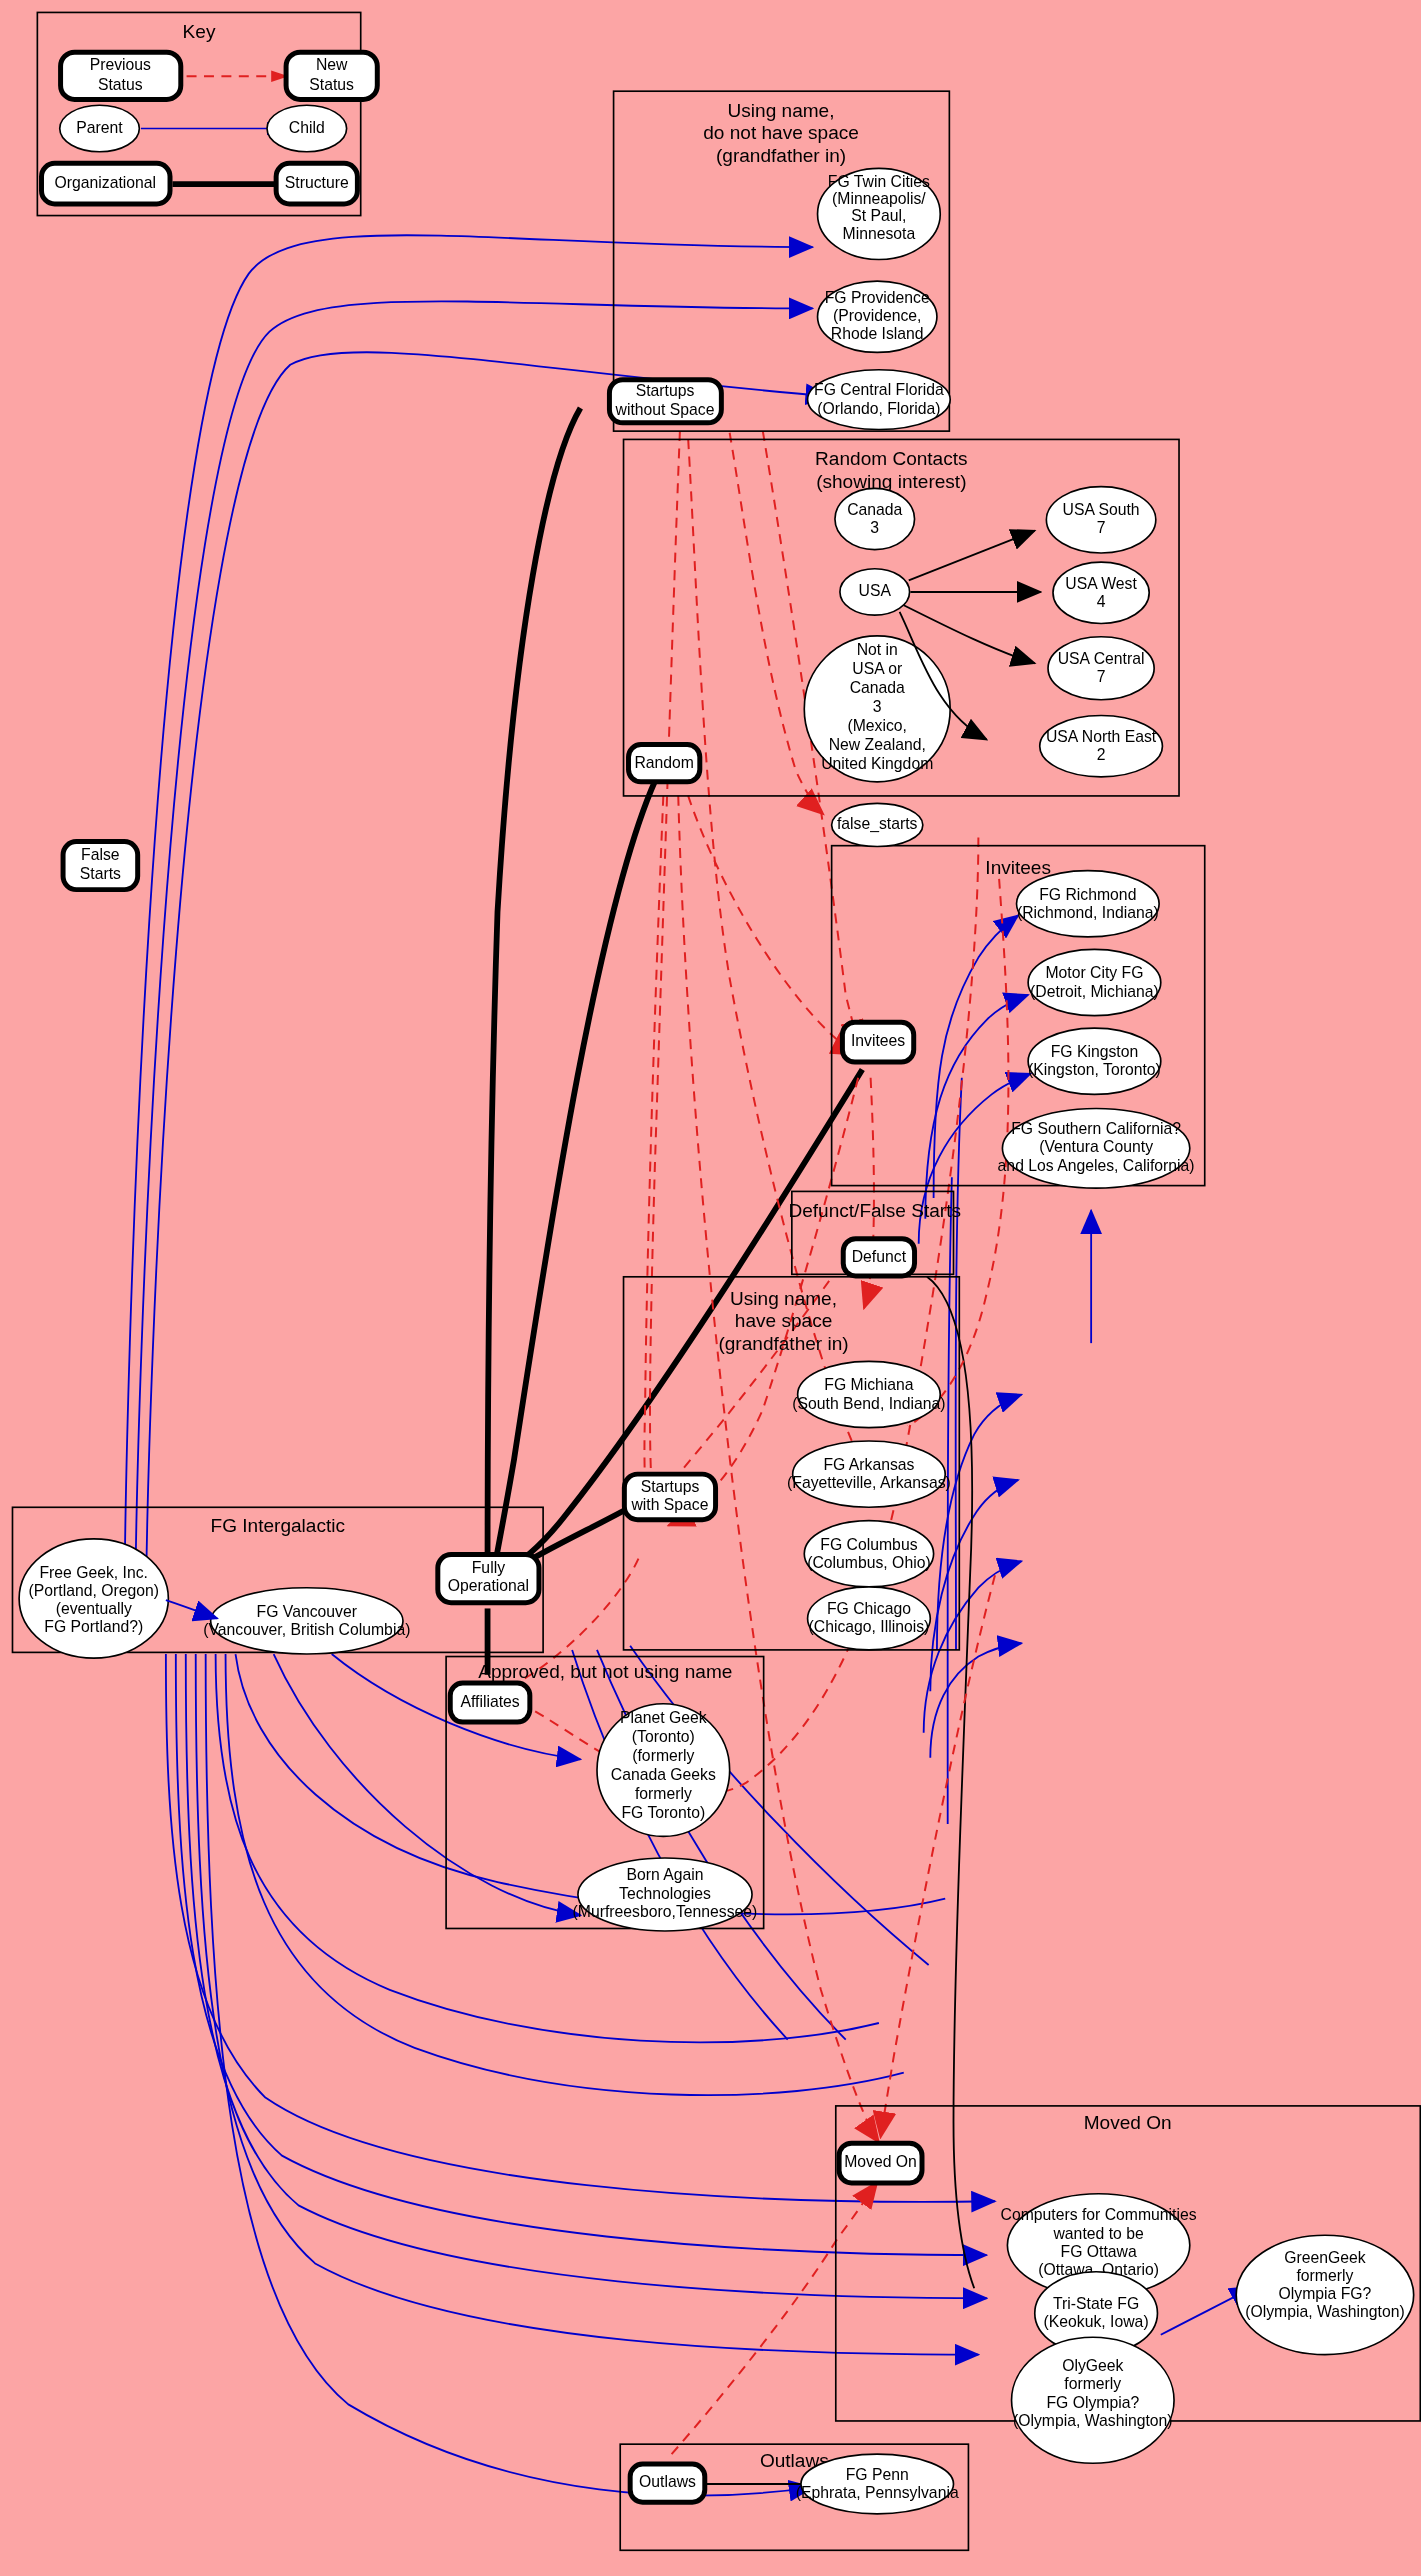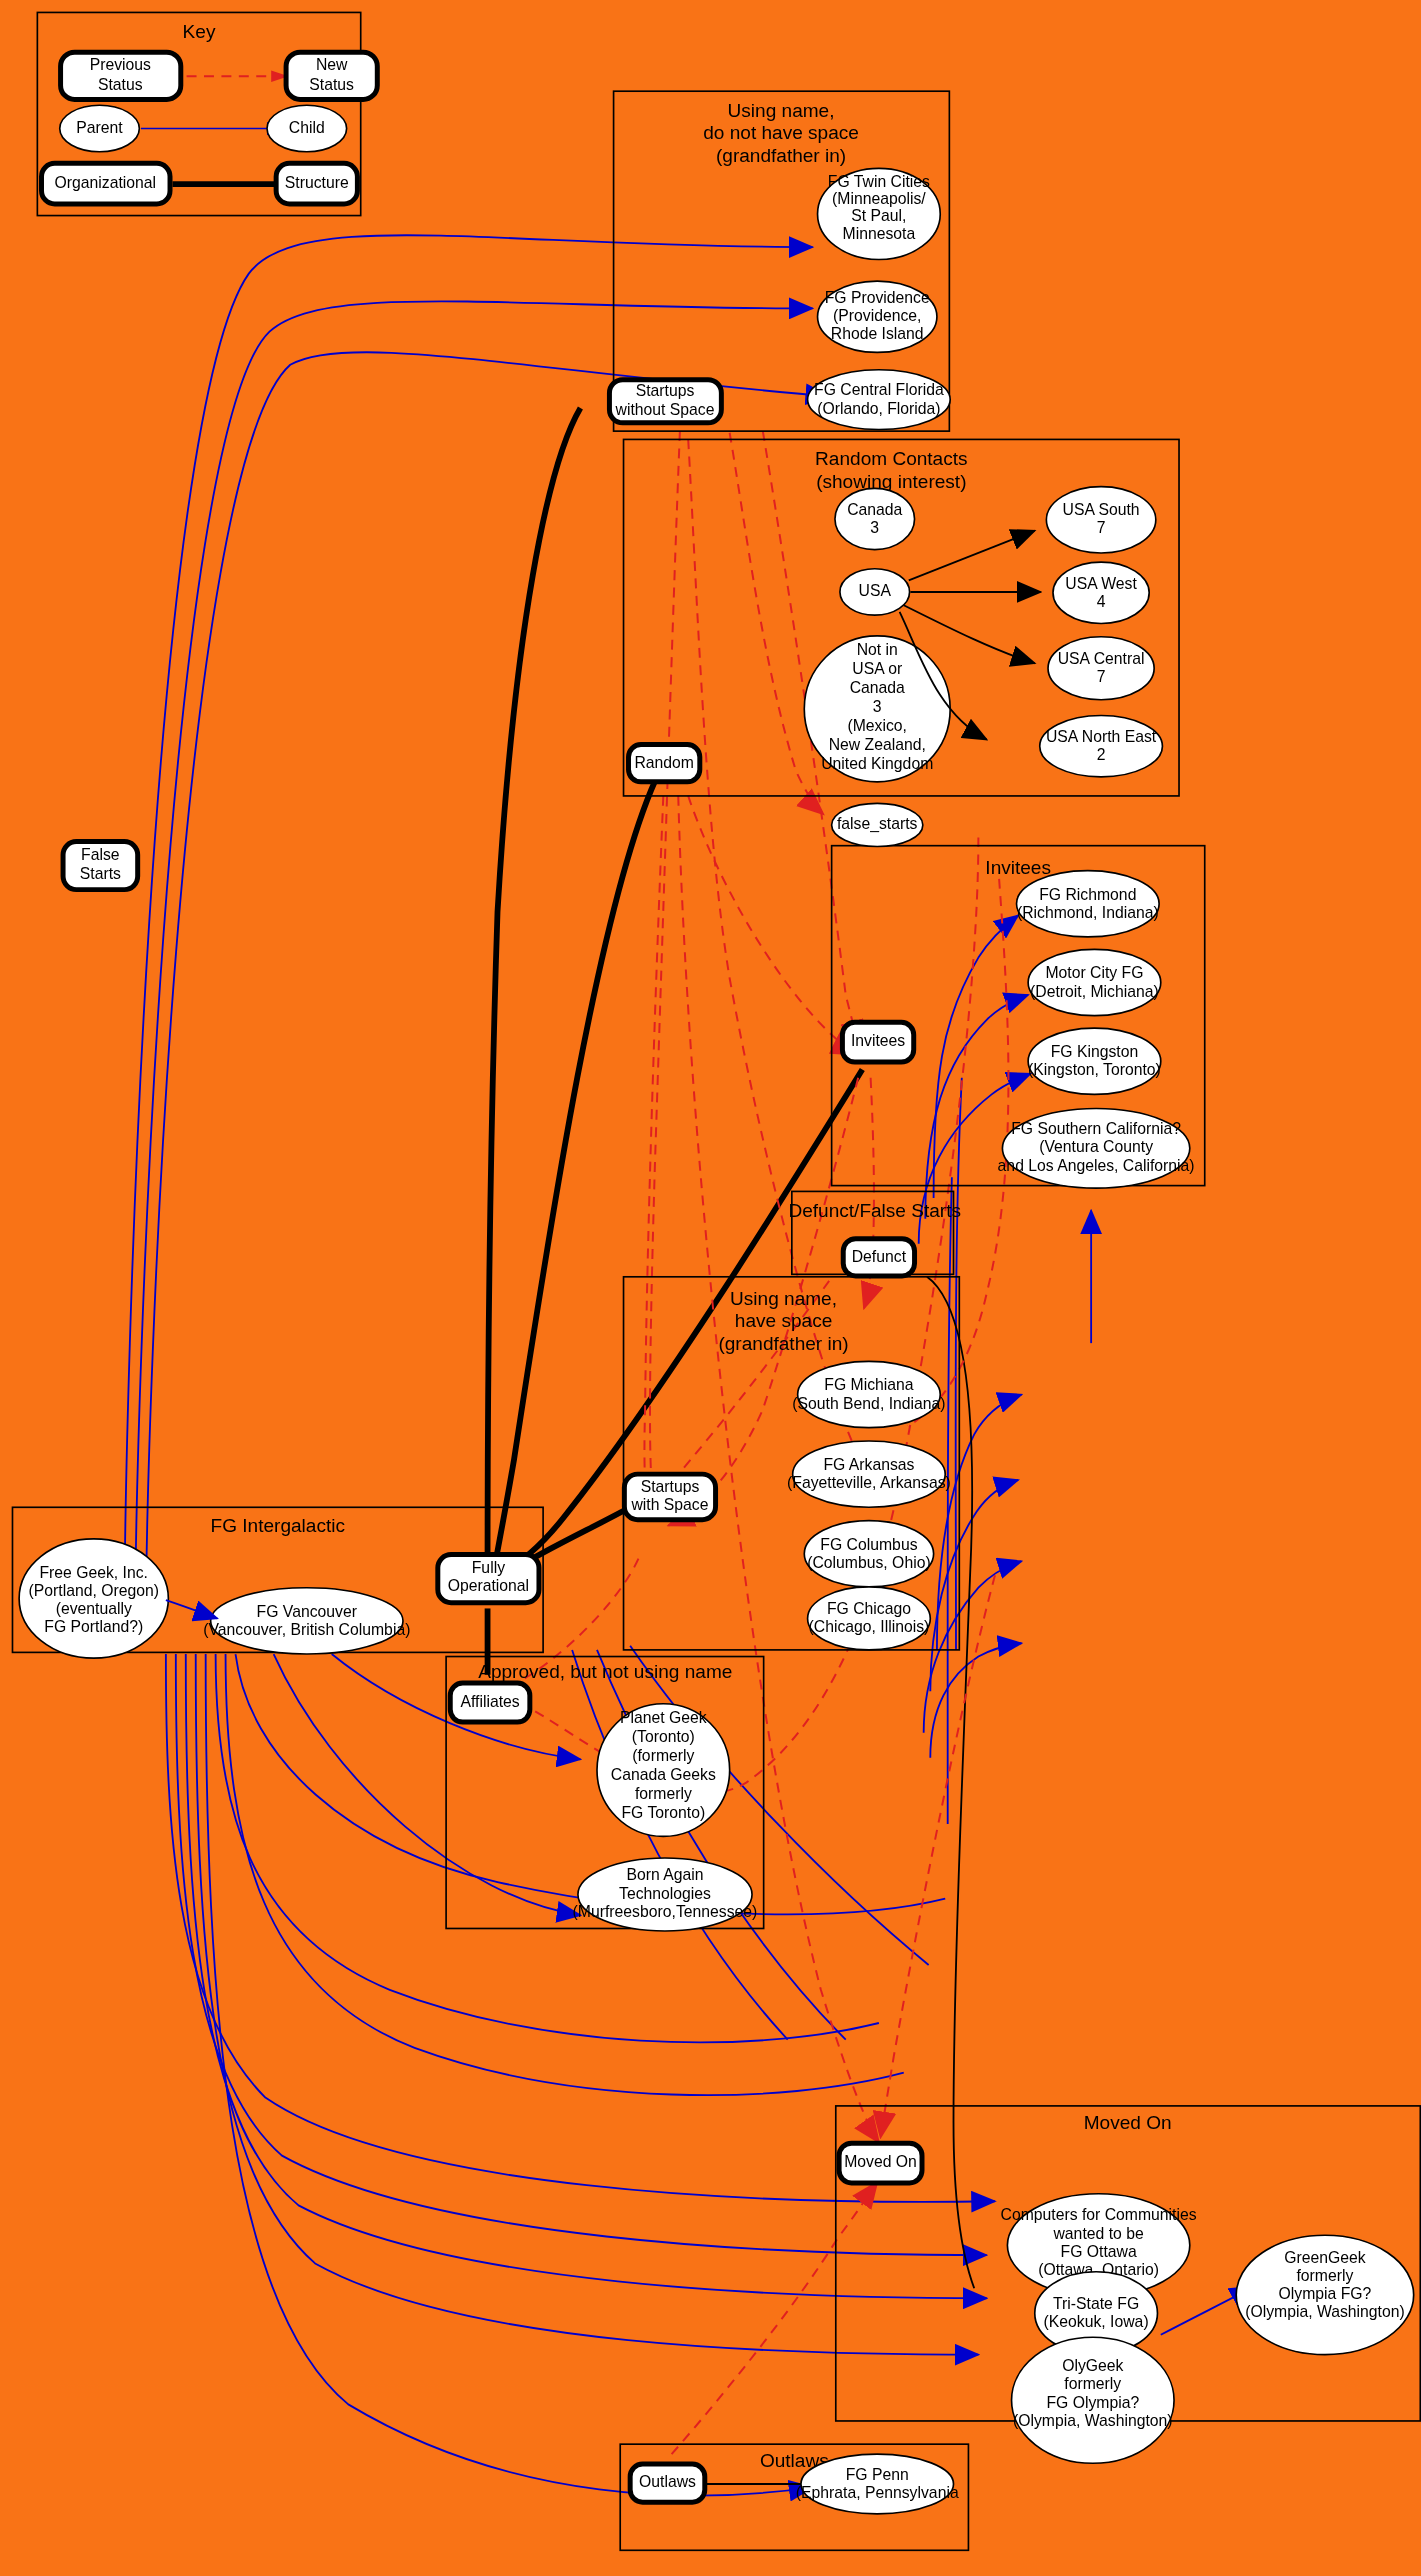--- a/index.html
+++ b/index.html
@@ -1,17 +1,17 @@
 <!DOCTYPE html>
 <html style="font-size:13.3px"><head>
 <meta charset="utf-8">
 <style>
   html,body{margin:0;padding:0;background:#ffffff;}
   body{font-family:"Liberation Sans", sans-serif;}
-  #stage{position:relative;width:1422px;height:2576px;background:#f97316;overflow:hidden;}
+  #stage{position:relative;width:1422px;height:2576px;background:#fca5a5;overflow:hidden;}
   svg#canvas{position:absolute;left:0;top:0;width:1422px;height:2576px;}
   text{font-family:"Liberation Sans", sans-serif; fill:#000;}
   .cluster-rect{fill:none;stroke:#000;stroke-width:2;}
   .cluster-title{font-size:23px;text-anchor:middle;dominant-baseline:middle;}
   .ellipse{fill:#fff;stroke:#000;stroke-width:2;}
   .node-label{font-size:19px;text-anchor:middle;dominant-baseline:middle;}
   .status-box{fill:#fff;stroke:#000;stroke-width:6;}
   .status-label{font-size:19px;text-anchor:middle;dominant-baseline:middle;}
   .edge-blue{fill:none;stroke:#0000cc;stroke-width:2.2;}
   .edge-black{fill:none;stroke:#000;stroke-width:2.2;}

